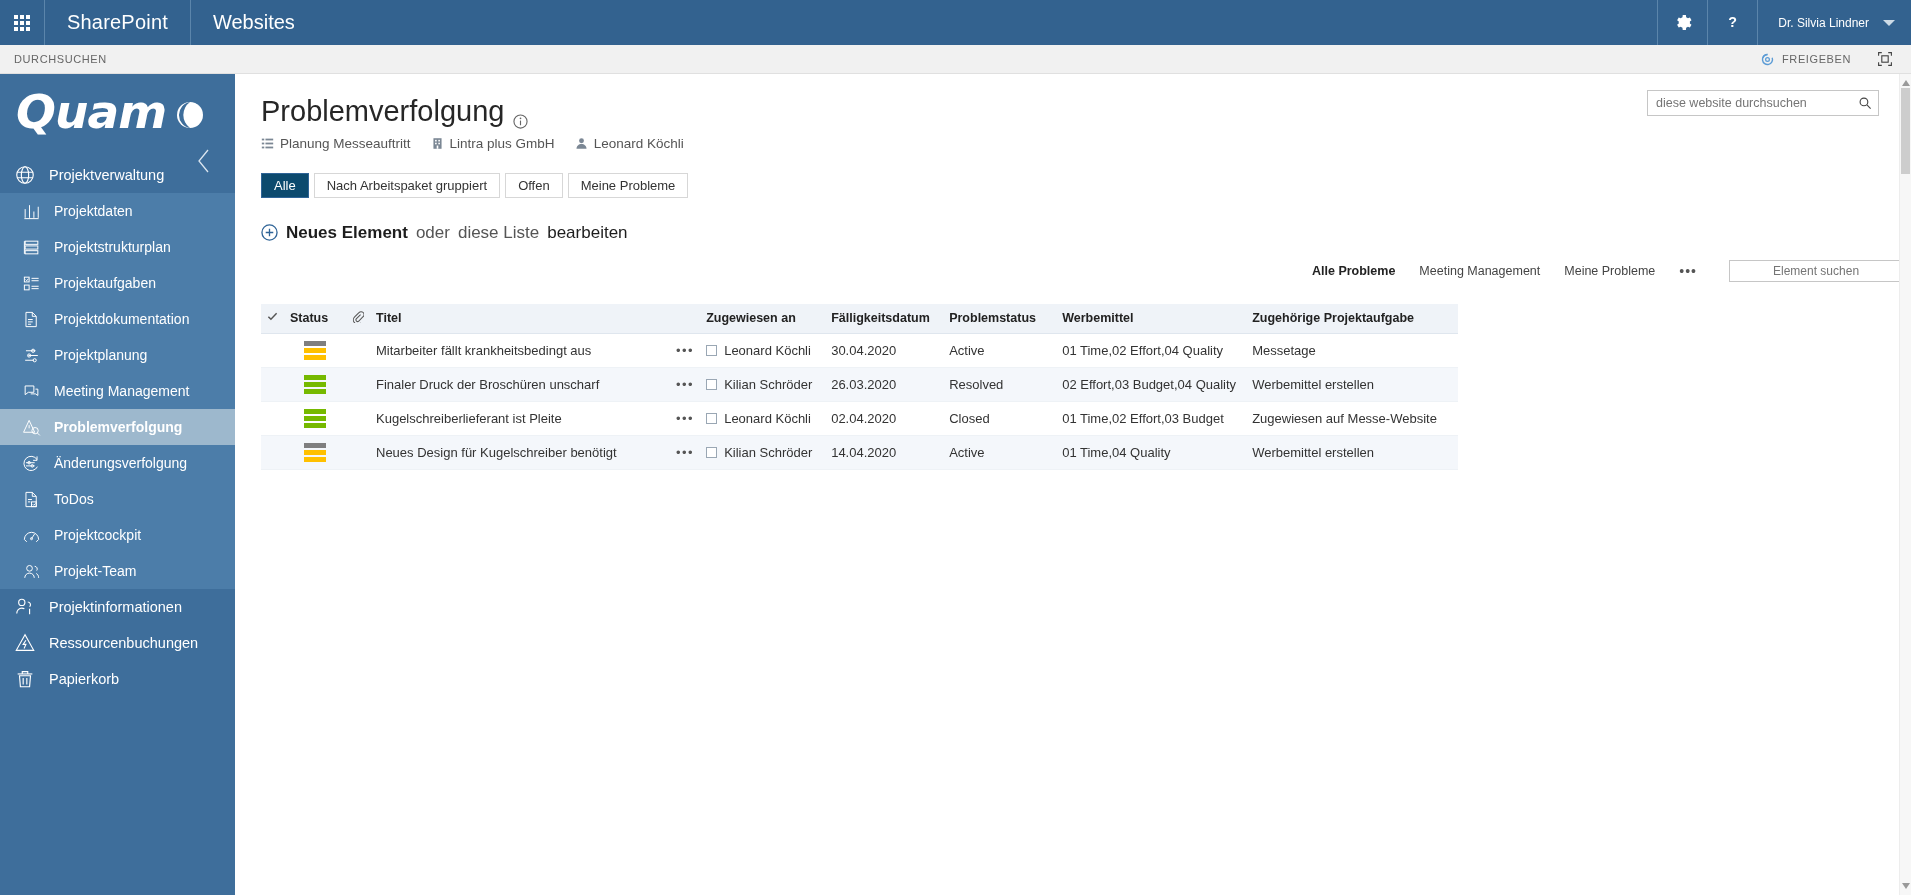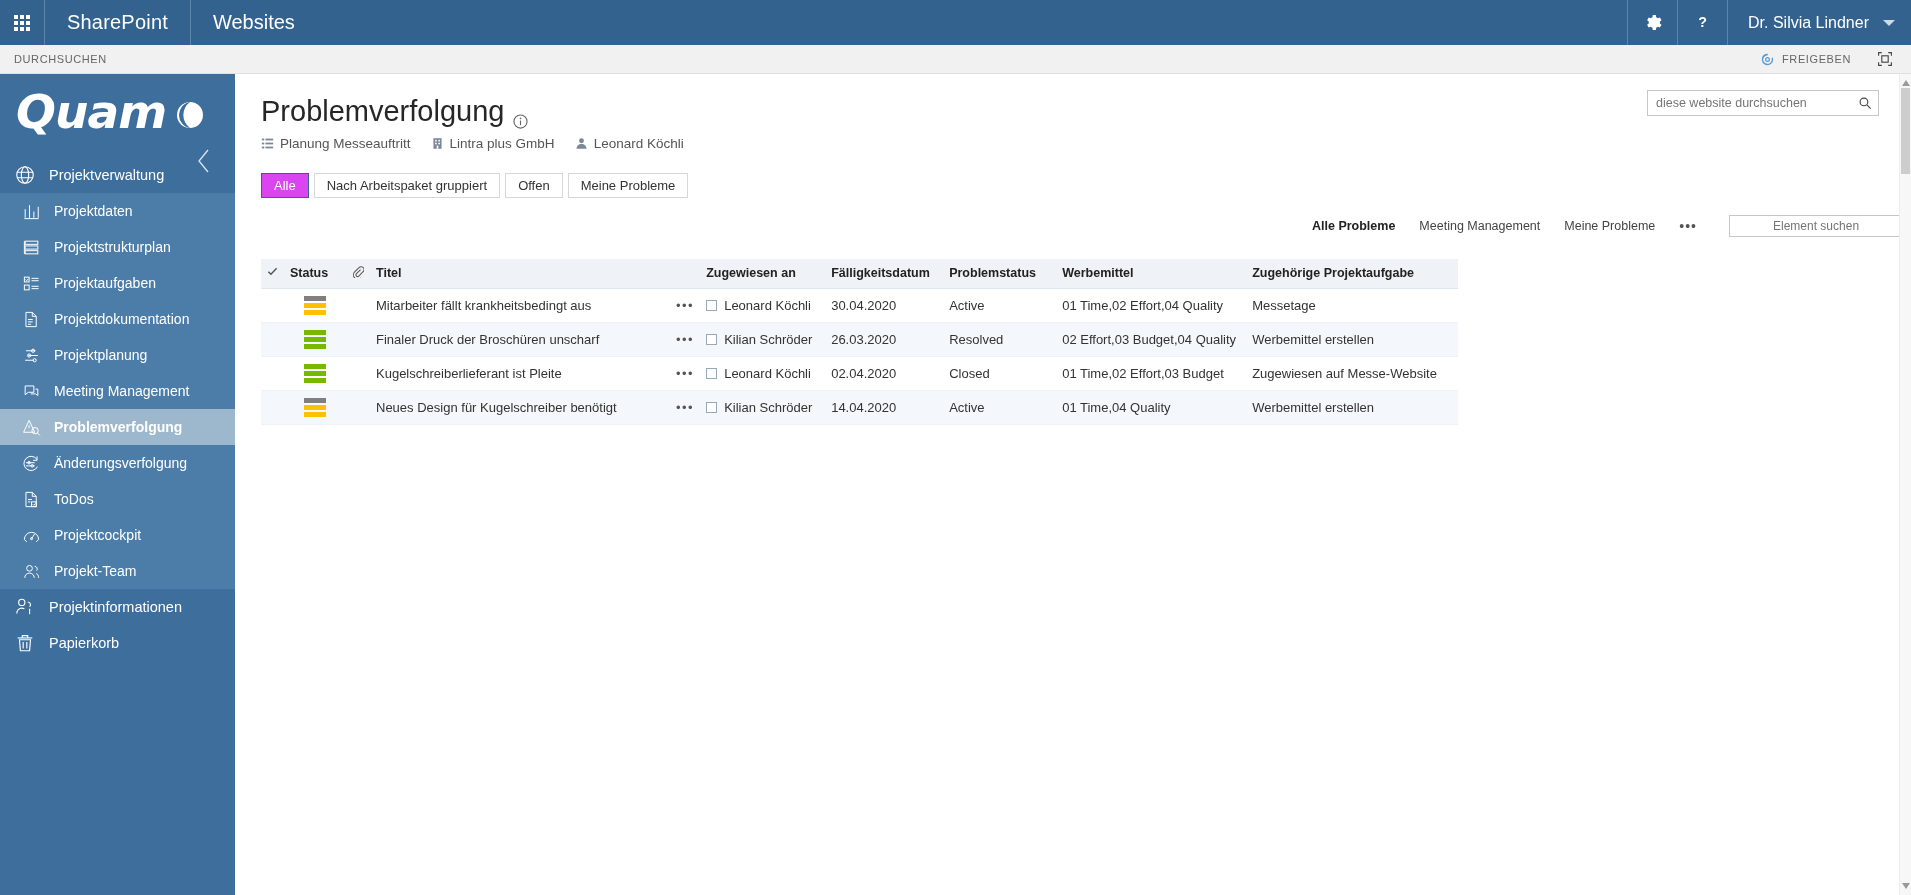--- a/index.html
+++ b/index.html
@@ -34,21 +34,21 @@
     display: flex; align-items: center; padding: 0 22px;
     font-size: 20px; font-weight: 300; cursor: pointer;
   }
   .sb-right { margin-left: auto; display: flex; align-items: stretch; }
   .sb-icon {
     width: 50px; display: flex; align-items: center; justify-content: center;
     border-left: 1px solid #5b85ab; cursor: pointer; font-size: 17px;
   }
   .sb-user {
     display: flex; align-items: center; gap: 14px; padding: 0 16px 0 20px;
-    border-left: 1px solid #5b85ab; cursor: pointer; font-size: 16px;
+    border-left: 1px solid #5b85ab; cursor: pointer; font-size: 12px;
     font-weight: 300;
   }
   .caret-dn {
     width:0;height:0;border-left:6px solid transparent;border-right:6px solid transparent;
     border-top:6px solid #cddbe7;
   }
   .gear-svg, .q-svg { width: 19px; height: 19px; fill: #fff; }
 
   
   .ribbon {
@@ -136,21 +136,21 @@
   }
   .crumb { display: flex; align-items: center; gap: 6px; cursor: pointer; }
   .crumb svg { width: 13px; height: 13px; fill: #7b8794; }
 
   .viewtabs { display: flex; gap: 5px; margin-top: 22px; }
   .vtab {
     height: 25px; padding: 0 12px; display: flex; align-items: center;
     font-size: 13px; color: #333; background: #fff;
     border: 1px solid #d7d7d7; cursor: pointer; white-space: nowrap;
   }
-  .vtab.active { background: #d946ef; border-color: #2f6497; color: #fff; }
+  .vtab.active { background: #0c4a6e; border-color: #2f6497; color: #fff; }
 
   .newitem {
     margin-top: 25px; font-size: 17px; display: flex; align-items: center; gap: 8px;
     color: #666; font-weight: 300;
   }
   .plus-circle { width: 17px; height: 17px; }
   .plus-circle svg { width:17px;height:17px;stroke:#2f6497;fill:none;stroke-width:1.4;}
   .newitem .strong { color: #1d1d1d; font-weight: 600; cursor:pointer; font-size:17px;}
   .newitem .lnk { color:#555; cursor:pointer; }
   .newitem .lnk-dark { color:#1d1d1d; cursor:pointer; }
@@ -424,20 +424,27 @@
       <div class="nav-item">
         <span class="nav-ico"><svg viewBox="0 0 24 24">
               <circle cx="8.5" cy="7" r="3.4"></circle>
               <path d="M3 19c0-3.2 2.5-5.8 5.5-5.8 1 0 2 .3 2.8.8"></path>
               <path d="M15 6.5a3 3 0 012.4 4.8"></path>
               <path d="M17 14v6M17 11.2v.6"></path>
             </svg></span>
         <span>Projektinformationen</span>
       </div>
 
+      <div class="nav-item">
+        <span class="nav-ico"><svg viewBox="0 0 24 24">
+              <path d="M12 3L2.5 20h19z"></path>
+              <path d="M13 9l-3 4.5h3L11 18"></path>
+            </svg></span>
+        <span>Ressourcenbuchungen</span>
+      </div>
 
       <div class="nav-item">
         <span class="nav-ico"><svg viewBox="0 0 24 24">
               <path d="M4 6.5h16"></path>
               <path d="M9 6.5V4h6v2.5"></path>
               <path d="M6 8.5h12l-1 12H7z"></path>
               <path d="M10 11v7M14 11v7"></path>
             </svg></span>
         <span>Papierkorb</span>
       </div>
@@ -502,20 +509,32 @@
         </span>
       </div>
 
       <div class="viewtabs">
         <div class="vtab active">Alle</div>
         <div class="vtab">Nach Arbeitspaket gruppiert</div>
         <div class="vtab">Offen</div>
         <div class="vtab">Meine Probleme</div>
       </div>
 
+      <div class="newitem">
+        <span class="plus-circle">
+          <svg viewBox="0 0 18 18">
+              <circle cx="9" cy="9" r="8"></circle>
+              <path d="M9 5v8M5 9h8"></path>
+            </svg>
+        </span>
+        <span class="strong">Neues Element</span>
+        <span class="lnk"> oder </span>
+        <span class="lnk">diese Liste</span>
+        <span class="lnk-dark"> bearbeiten</span>
+      </div>
 
       <div class="filterbar">
         <span class="fb-item active">Alle Probleme</span>
         <span class="fb-item">Meeting Management</span>
         <span class="fb-item">Meine Probleme</span>
         <span class="fb-ellipsis">•••</span>
         <span class="fb-search">
           <input type="text" placeholder="Element suchen" style="">
           <span class="mag">
             <svg viewBox="0 0 20 20">

